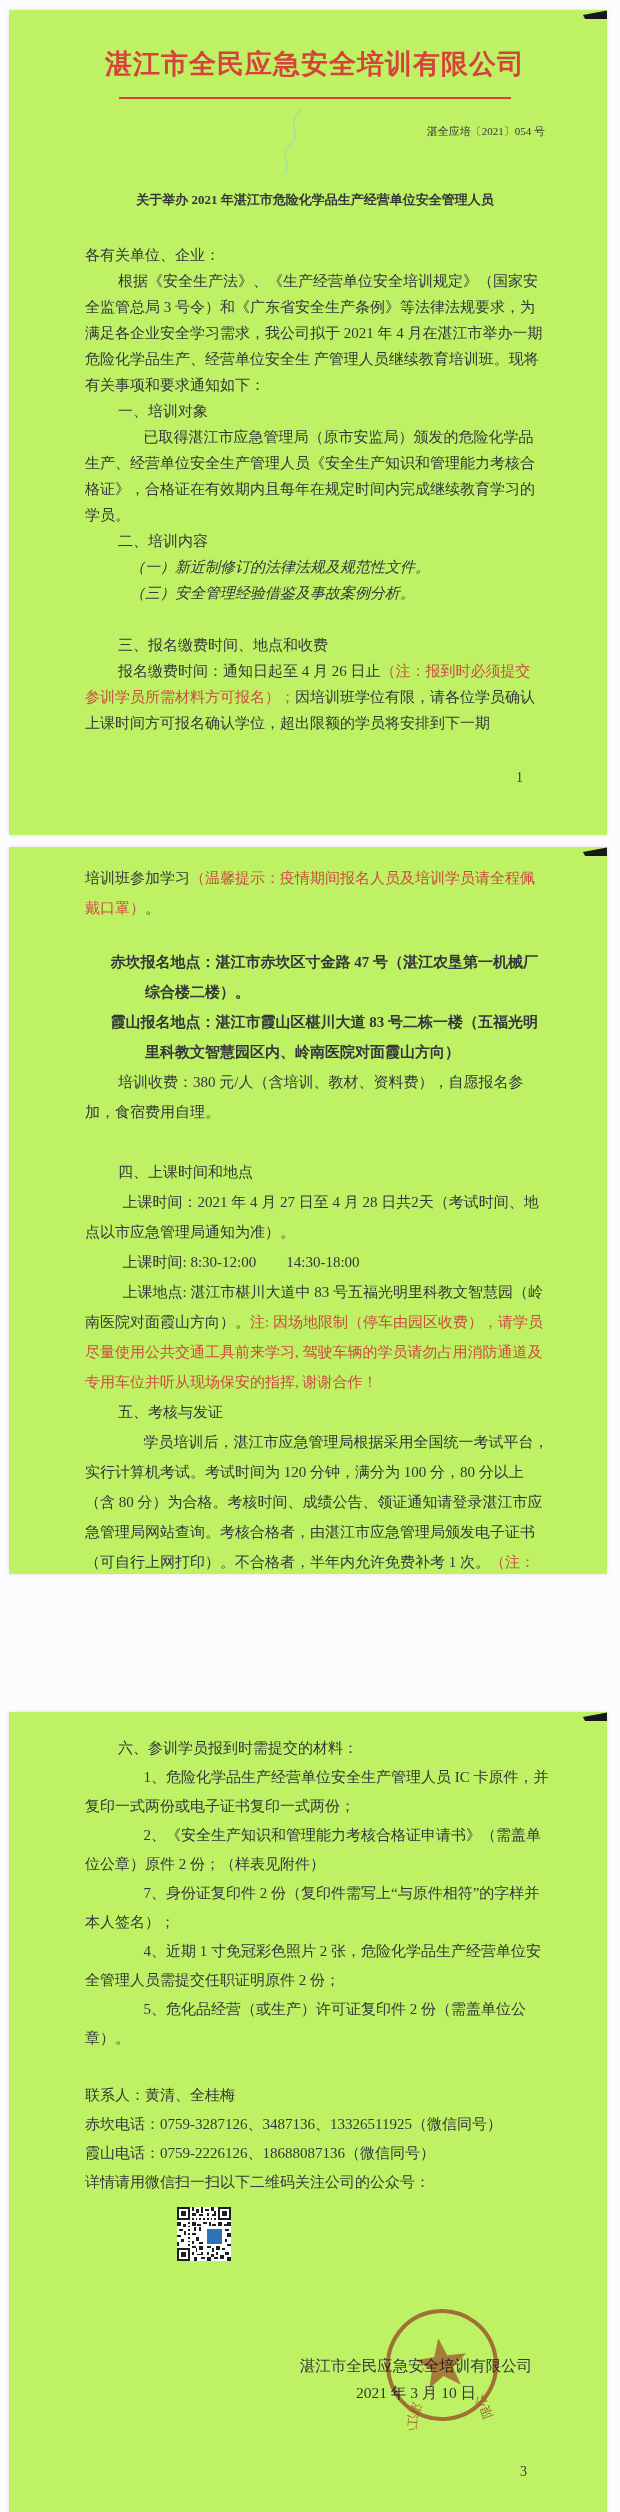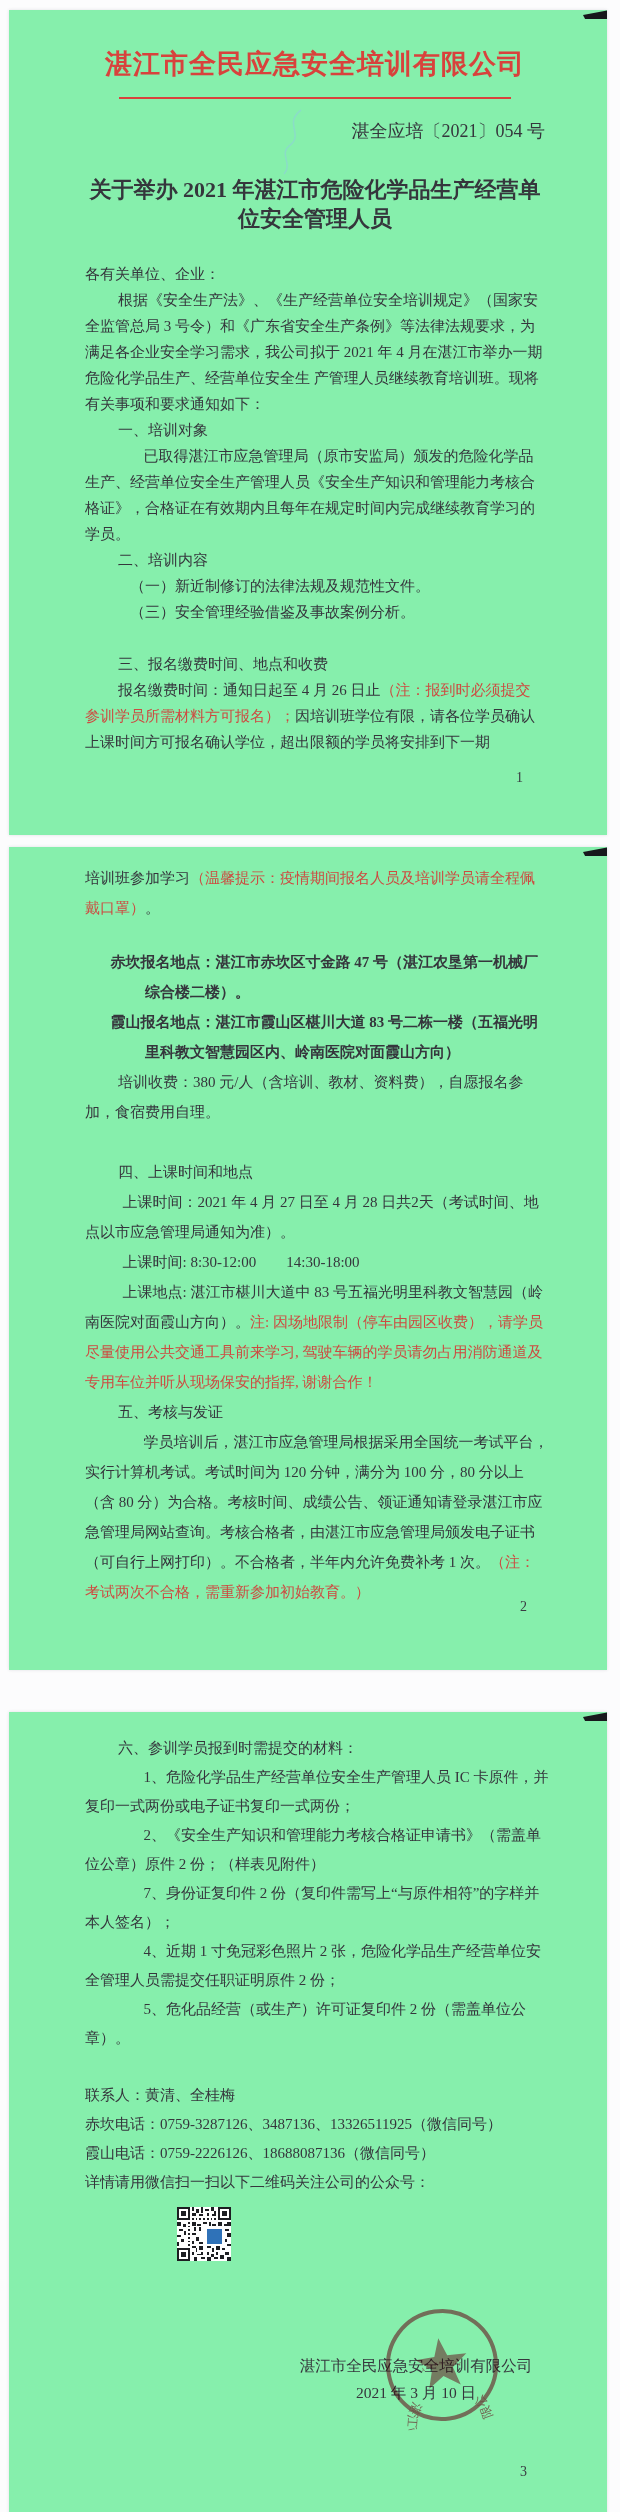--- a/index.html
+++ b/index.html
@@ -2,48 +2,48 @@
 <html><head>
 <meta charset="utf-8">
 <style>
   html,body{margin:0;padding:0;}
   body{
     width:620px;height:2512px;position:relative;
     background:#fcfcfd;
     font-family:"Liberation Serif","DejaVu Serif",serif;
   }
   .page{
-    position:absolute;left:9px;width:598px;background:#86efac;
+    position:absolute;left:9px;width:598px;background:#bef264;
     color:#35363c;font-size:15px;
     box-shadow:0 0 3px rgba(60,60,80,.15);
     overflow:hidden;
   }
   #page1{top:10px;height:825px;}
-  #page2{top:847px;height:823px;}
+  #page2{top:847px;height:727px;}
   #page3{top:1712px;height:823px;}
   .corner{
     position:absolute;top:0;right:-2px;width:26px;height:9px;background:#17181c;
     clip-path:polygon(0 55%,100% 0,100% 100%,8% 100%);
   }
   .content{position:relative;}
   .p1c{padding:36px 62px 0 76px;line-height:26px;}
   .p2c{padding:16px 58px 0 76px;line-height:30px;}
   .p3c{padding:22px 58px 0 76px;line-height:29px;}
   p{margin:0;}
   .org-title{
     font-size:27px;font-weight:bold;color:#d8423c;text-align:center;
     letter-spacing:1px;line-height:36px;
   }
   .red-rule{height:2px;background:#d8423c;width:392px;margin:15px auto 0;}
-  .doc-no{text-align:right;font-size:18px;margin-top:20px;line-height:24px;}
-  .doc-title{margin-top:32px;text-align:center;font-weight:bold;font-size:22px;line-height:29px;}
+  .doc-no{text-align:right;font-size:11px;margin-top:20px;line-height:24px;}
+  .doc-title{margin-top:42px;text-align:center;font-weight:bold;font-size:13px;line-height:29px;}
   .sal{margin-top:28px;}
   .ind2{text-indent:2.2em;}
   .ind25{text-indent:2.5em;}
-  .ind3{text-indent:3em;}
+  .ind3{text-indent:3em;font-style:italic;}
   .ind4{text-indent:3.9em;}
   .noind{text-indent:0;}
   .mtA{margin-top:26px;}
   .mtB{margin-top:24px;}
   .mtC{margin-top:30px;}
   .mtD{margin-top:28px;}
   .red{color:#cd4b41;}
   .addr{font-weight:bold;padding-left:4em;text-indent:-2.3em;}
   .pageno{position:absolute;font-size:14px;color:#3a3b42;}
   #page1 .pageno{top:760px;right:84px;}

